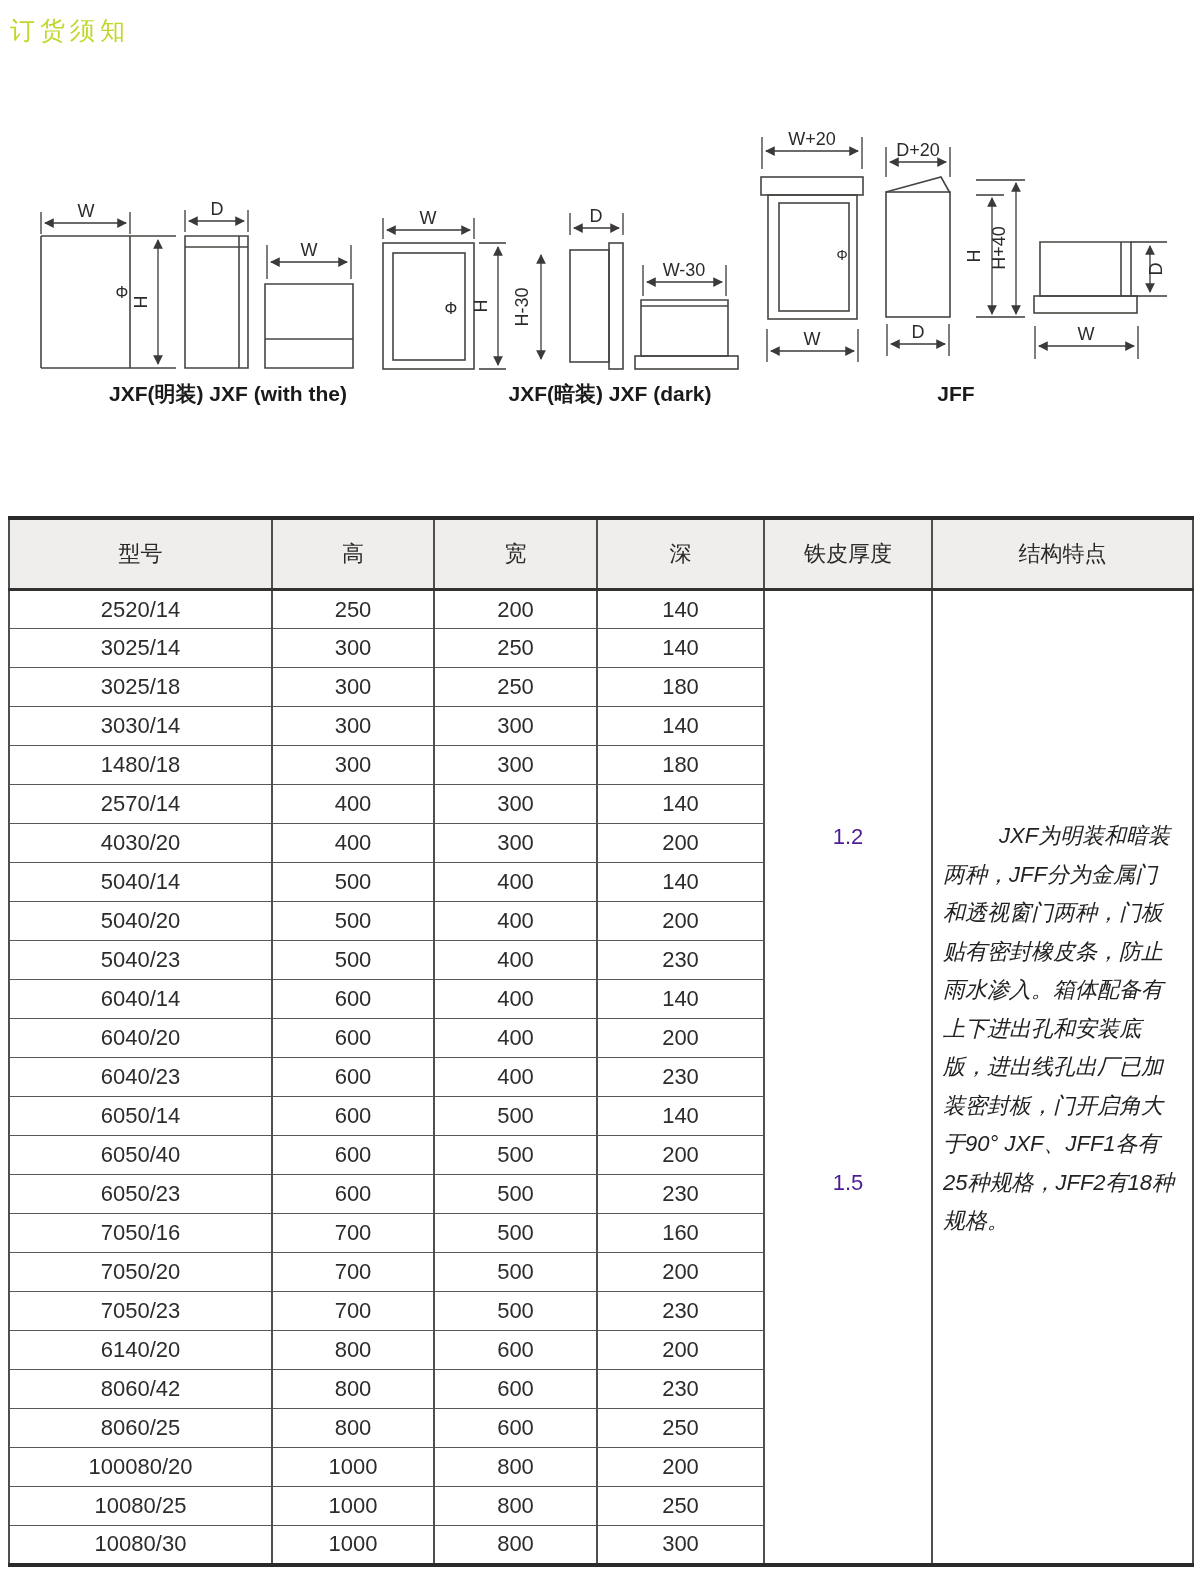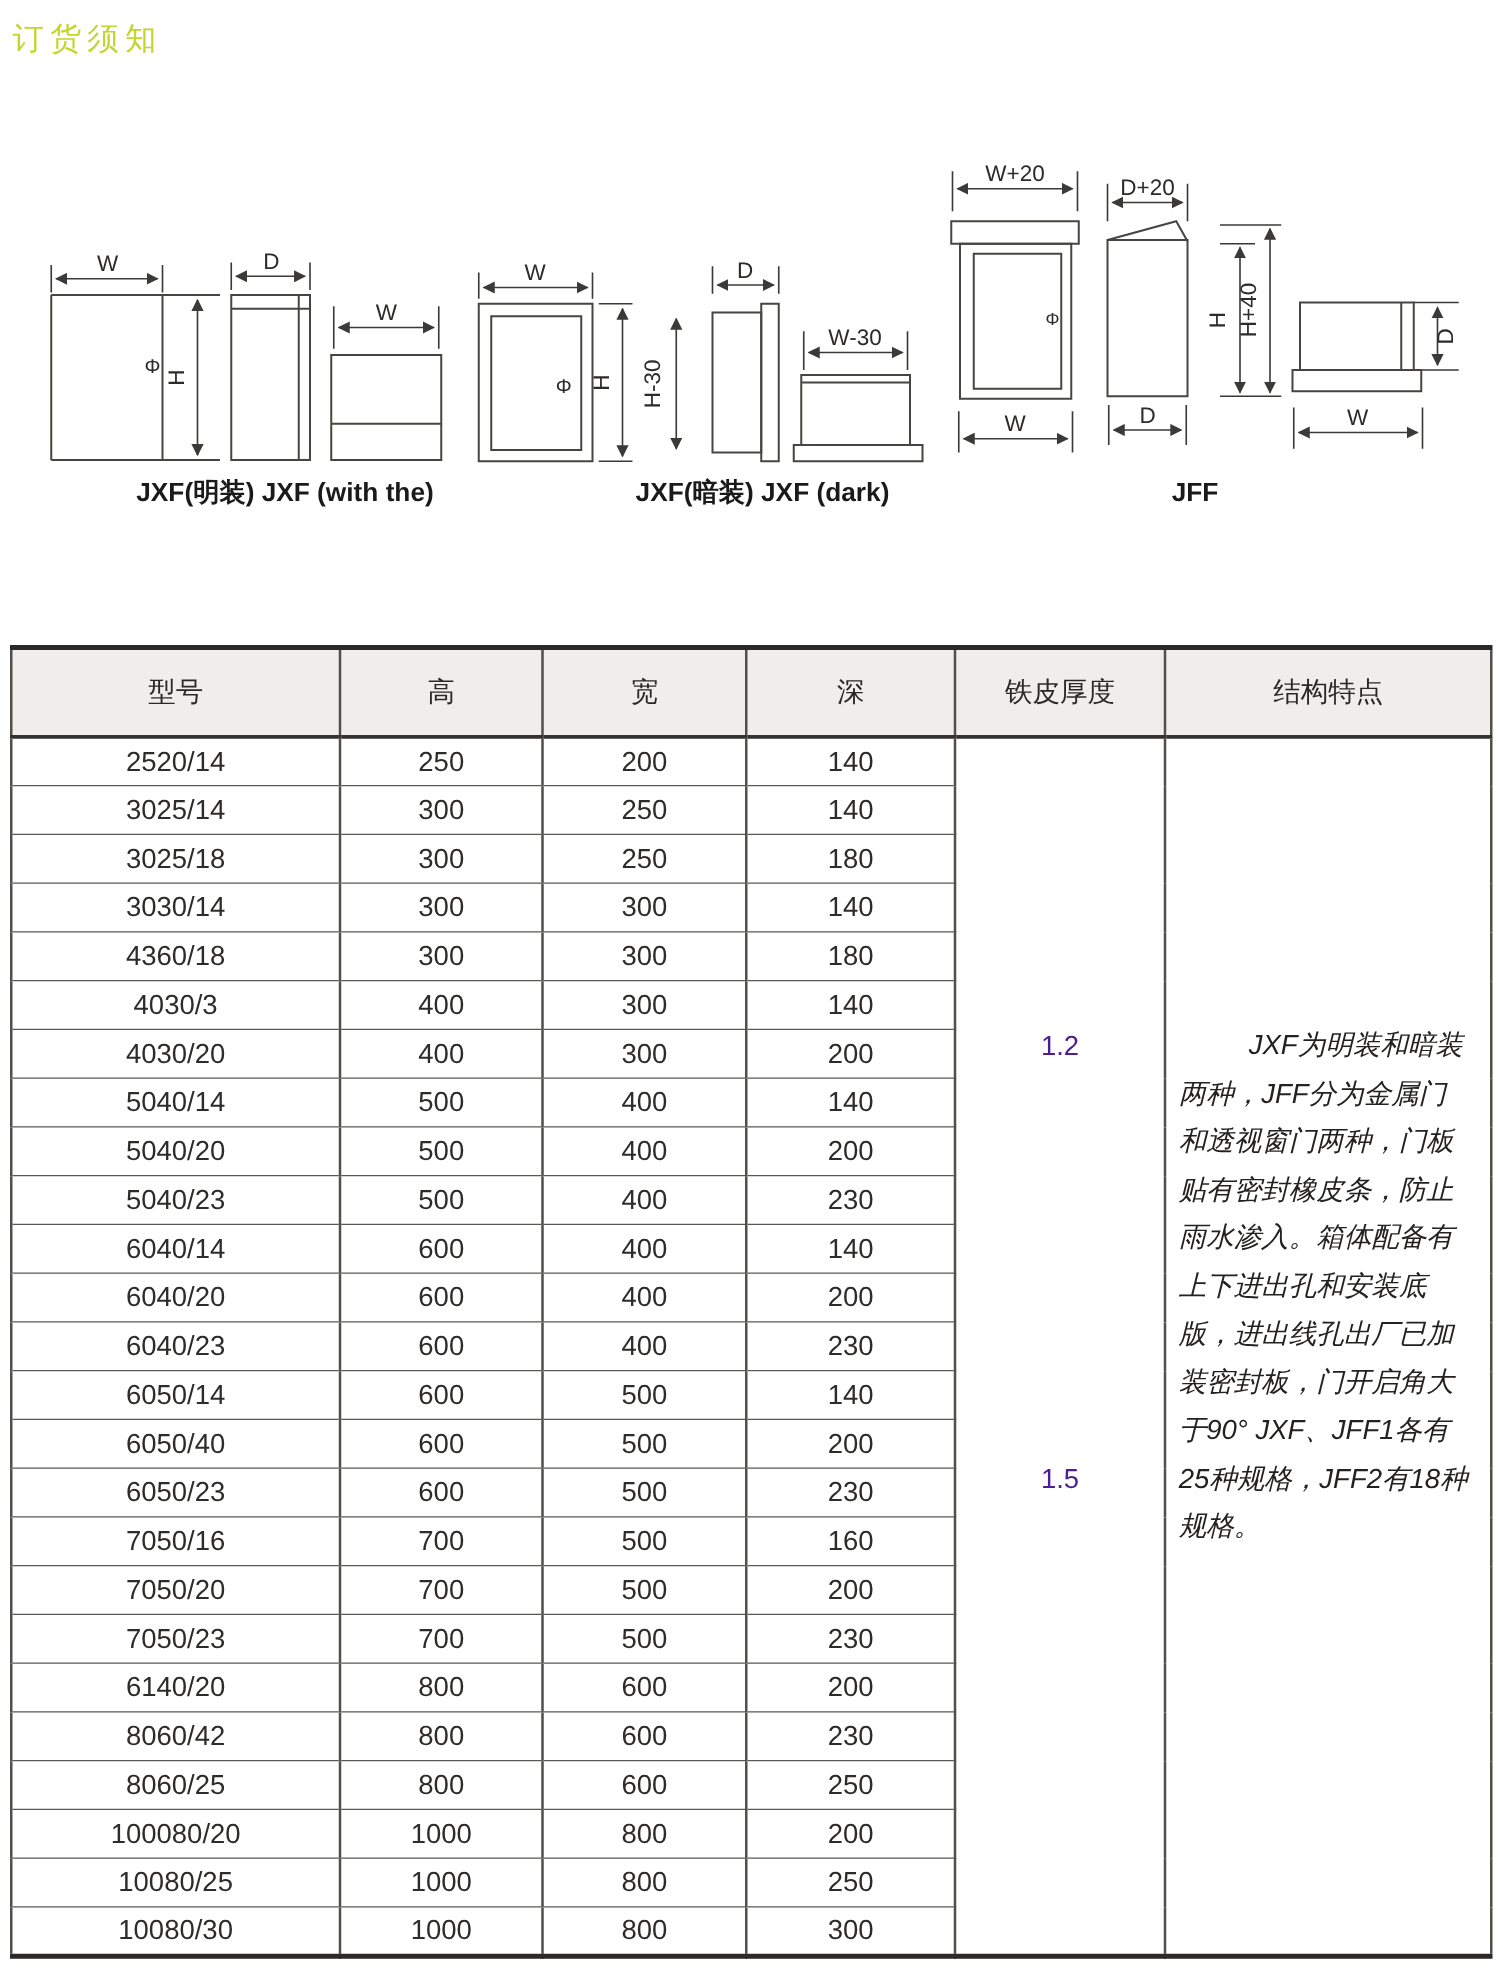--- a/index.html
+++ b/index.html
@@ -194,27 +194,27 @@
           <td>250</td>
           <td>180</td>
         </tr>
         <tr>
           <td>3030/14</td>
           <td>300</td>
           <td>300</td>
           <td>140</td>
         </tr>
         <tr>
-          <td>4360/18</td>
+          <td>1480/18</td>
           <td>300</td>
           <td>300</td>
           <td>180</td>
         </tr>
         <tr>
-          <td>4030/3</td>
+          <td>2570/14</td>
           <td>400</td>
           <td>300</td>
           <td>140</td>
         </tr>
         <tr>
           <td>4030/20</td>
           <td>400</td>
           <td>300</td>
           <td>200</td>
         </tr>

